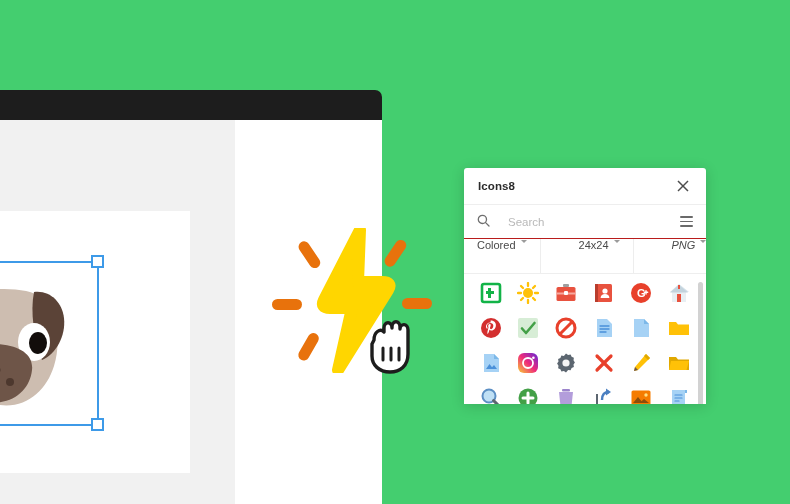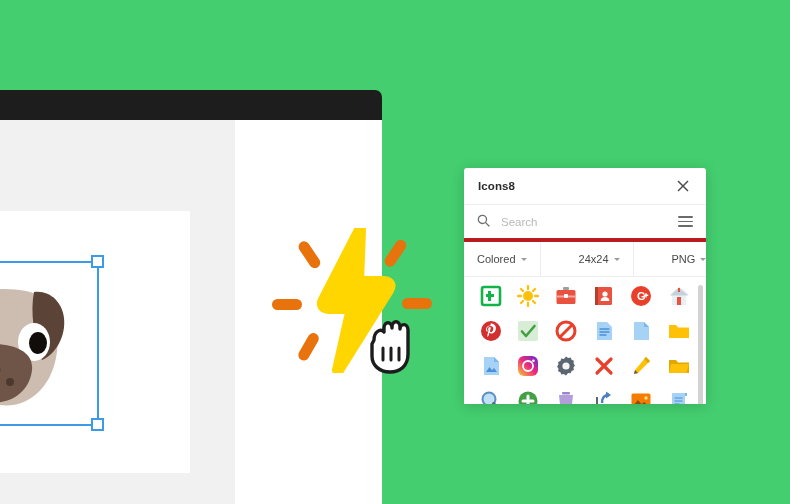--- a/index.html
+++ b/index.html
@@ -62,42 +62,42 @@
   }
   .panel-title{
     font-size:11.5px;color:#2b2b2b;font-weight:bold;letter-spacing:.1px;flex:1;
   }
   .close-btn{
     width:18px;height:18px;display:flex;align-items:center;justify-content:center;
     cursor:pointer;color:#5a5a5a;
   }
   .search-row{
     height:33px;min-height:33px;display:flex;align-items:center;
-    padding:0 13px;border-bottom:4px solid #b91c1c;gap:9px;
+    padding:0 13px;border-bottom:1px solid #b91c1c;gap:16px;
   }
   .search-input{
     flex:1;border:none;outline:none;font-size:11.5px;color:#3b3b3b;
     font-family:"Liberation Sans", sans-serif;background:transparent;
   }
   .search-input::placeholder{color:#b9b9b9;}
   .burger{cursor:pointer;display:flex;flex-direction:column;gap:3px;width:15px;}
   .burger i{display:block;height:1.6px;background:#6a6a6a;border-radius:1px;}
 
   .filters{
     height:34px;min-height:34px;display:flex;align-items:stretch;
     border-bottom:1px solid #eeeeee;
   }
   .filter{
-    display:flex;align-items:center;gap:5px;padding:0 13px;cursor:pointer;
+    display:flex;gap:5px;padding:0 13px;cursor:pointer;
     font-size:11px;color:#4a4a4a;
   }
   .filter + .filter{border-left:1px solid #ededed;padding-left:38px;}
   .f-colored{flex:1;}
   .f-size{width:68px;}
-  .f-fmt{width:56px;}
+  .f-fmt{width:56px;font-style:italic;}
   .caret{
     width:0;height:0;border-left:3.2px solid transparent;border-right:3.2px solid transparent;
     border-top:3.6px solid #9b9b9b;margin-top:1px;
   }
 
   .grid-scroll{flex:1;overflow:hidden;position:relative;}
   .grid{
     display:grid;grid-template-columns:repeat(6,1fr);
     padding:7px 8px 0 8px;row-gap:11px;
   }

